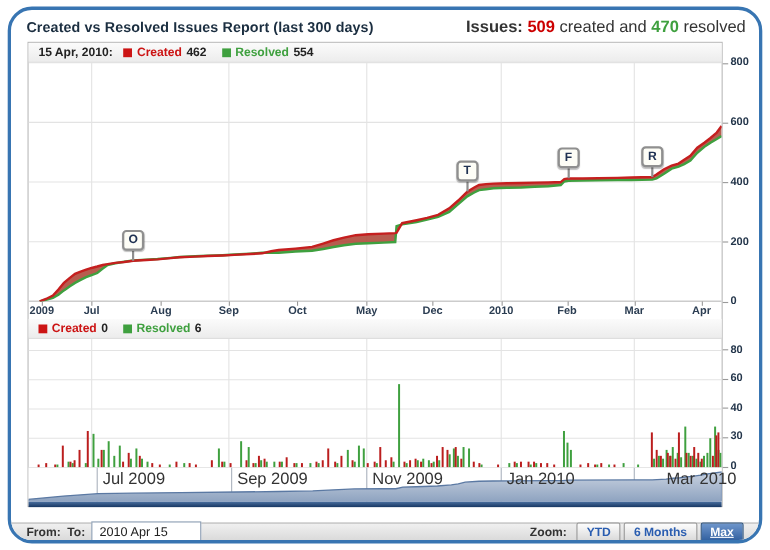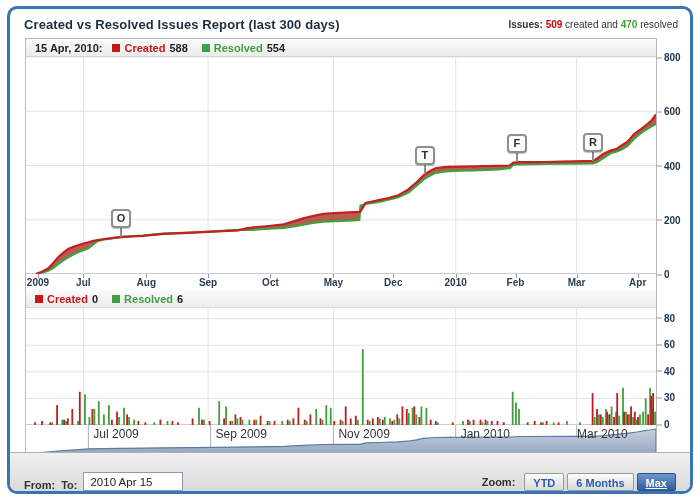--- a/index.html
+++ b/index.html
@@ -1,21 +1,21 @@
 <!DOCTYPE html>
 <html><head>
 <meta charset="utf-8">
 <style>
   html,body{margin:0;padding:0;background:#fff;}
   body{width:700px;height:500px;position:relative;font-family:"Liberation Sans",sans-serif;overflow:hidden;}
   .panel{position:absolute;left:7px;top:6px;width:686px;height:488px;box-sizing:border-box;
-         border:3px solid #3875b2;border-radius:10px;background:#fff;overflow:hidden;}
+         border:3px solid #3875b2;border-radius:22px;background:#fff;overflow:hidden;}
   .hdr{position:absolute;left:14px;right:12px;top:6px;height:18px;display:flex;justify-content:space-between;align-items:center;}
   .title{font-size:13px;font-weight:bold;color:#1b2e40;letter-spacing:.1px;}
-  .summary{font-size:10px;color:#333;}
+  .summary{font-size:15px;color:#333;}
   .summary b{color:#333;}
   .summary .cnum{color:#cc0000;font-weight:bold;}
   .summary .rnum{color:#3fa03f;font-weight:bold;}
   .frame{position:absolute;left:15px;top:29px;width:632px;height:423px;box-sizing:border-box;
          border:1px solid #b9b9b9;background:#fff;}
   .strip{height:18px;box-sizing:border-box;background:linear-gradient(#fbfbfb,#ececec);
          border-bottom:1px solid #d6d6d6;display:flex;align-items:center;padding-left:9px;
          font-size:11px;font-weight:bold;color:#333;}
   .strip .sw{width:8px;height:8px;display:inline-block;margin:0 4px 0 0;}
   .strip .clab{color:#cc1414;margin-right:4px;}
@@ -27,25 +27,25 @@
   .xrow{position:relative;height:16px;}
   .xlab{position:absolute;top:3px;transform:translateX(-50%);font-size:10px;font-weight:bold;color:#2b3d52;white-space:nowrap;}
   .xtick{position:absolute;top:0;width:1px;height:4px;background:#999;}
   .ylab{position:absolute;transform:translateY(-50%);font-size:10px;font-weight:bold;color:#24364b;}
   .ylab::before{content:"";position:absolute;left:-7px;top:50%;width:5px;height:1px;background:#999;}
   .flag{position:absolute;width:16px;height:15px;background:#fdfdf6;border:2px solid #8f8f8f;border-radius:4px;
         text-align:center;line-height:15px;font-size:11px;font-weight:bold;color:#203252;
         box-shadow:0 1px 1px rgba(0,0,0,.25);z-index:5;}
   .flagstem{position:absolute;width:2px;background:#8f8f8f;z-index:4;}
   .nav{position:relative;height:31px;background:#fff;}
-  .navlab{position:absolute;top:2px;font-size:12px;color:#333;white-space:nowrap;}
+  .navlab{position:absolute;top:2px;font-size:15px;color:#333;white-space:nowrap;}
   .scrollbar{height:5px;background:linear-gradient(#4a6f9f,#173763);}
-  .footer{position:absolute;left:0;right:0;bottom:0;height:39px;box-sizing:border-box;
+  .footer{position:absolute;left:0;right:0;bottom:0;height:16px;box-sizing:border-box;
           background:linear-gradient(#f0f0f0,#dadada);border-top:1px solid #b0b0b0;
-          display:flex;align-items:flex-end;padding:0 14px;font-size:11px;color:#222;}
+          display:flex;align-items:center;padding:0 14px;font-size:11px;color:#222;}
   .flabel{font-weight:bold;margin-right:6px;color:#333;}
   input.date{width:100px;height:19px;box-sizing:border-box;border:1px solid #8a9cb2;background:#fff;
              font-family:"Liberation Sans",sans-serif;font-size:11.5px;color:#222;padding:1px 6px;margin-right:12px;}
   .zoomgrp{margin-left:auto;display:flex;align-items:center;}
   .zbtn{height:18px;box-sizing:border-box;padding:1px 8px 0;margin-left:3px;font-family:"Liberation Sans",sans-serif;
         font-size:11px;font-weight:bold;color:#2a5db0;background:linear-gradient(#fdfdfd,#d8d8d8);
         border:1px solid #999;border-radius:2px;cursor:pointer;}
   .zbtn.active{background:linear-gradient(#6e96cc,#2f5e9e);color:#fff;text-decoration:underline;border-color:#2a527f;}
 </style>
 </head>
@@ -63,21 +63,21 @@
       <span>resolved</span>
     </span>
   </div>
 
   <div class="frame">
 
     <div class="strip">
       <span class="date">15 Apr, 2010:</span>
       <span class="sw" style="background:#cc1414"></span>
       <span class="clab">Created</span>
-      <span class="val">588</span>
+      <span class="val">462</span>
       <span class="sw" style="background:#3fa03f"></span>
       <span class="rlab">Resolved</span>
       <span class="val">554</span>
     </div>
 
     <div class="plot" id="main-plot">
       <svg id="main-svg" width="630" height="217">
           <line x1="0" y1="217" x2="630" y2="217" stroke="#999999" stroke-width="1"></line>
           <line x1="0" y1="162.75" x2="630" y2="162.75" stroke="#e3e3e3" stroke-width="1"></line>
           <line x1="0" y1="108.5" x2="630" y2="108.5" stroke="#e3e3e3" stroke-width="1"></line>
@@ -320,21 +320,21 @@
           <line x1="184.58999999999997" y1="0" x2="184.58999999999997" y2="31" stroke="#aab2bd" stroke-width="1"></line>
           <line x1="307.44" y1="0" x2="307.44" y2="31" stroke="#aab2bd" stroke-width="1"></line>
           <line x1="429.66" y1="0" x2="429.66" y2="31" stroke="#aab2bd" stroke-width="1"></line>
           <line x1="550.62" y1="0" x2="550.62" y2="31" stroke="#aab2bd" stroke-width="1"></line>
           <path d="M0,31 L0.0,29.0L31.5,26.0L63.0,23.8L94.5,23.3L138.6,22.8L189.0,22.3L226.8,21.8L258.3,21.3L277.2,20.3L296.1,19.5L321.3,19.3L333.9,19.3L340.2,17.8L352.8,17.5L371.7,16.8L384.3,15.8L390.6,14.8L396.9,13.3L409.5,12.5L422.1,12.3L472.5,12.0L485.1,12.0L491.4,11.5L548.1,11.3L567.0,11.3L579.6,10.5L585.9,9.8L592.2,9.3L598.5,8.5L604.8,7.8L611.1,7.0L617.4,5.8L623.7,5.0L630.0,4.0 L630,31 Z" fill="url(#navg)" stroke="#5b79a3" stroke-width="1.2"></path>
         </svg>
     <div class="navlab" style="left: 67.37px;">Jul 2009</div>
         <div class="navlab" style="left: 189.59px;">Sep 2009</div>
         <div class="navlab" style="left: 312.44px;">Nov 2009</div>
         <div class="navlab" style="left: 434.66px;">Jan 2010</div>
-        <div class="navlab" style="left: 551px;">Mar 2010</div>
+        <div class="navlab" style="left: 580px;">Mar 2010</div>
       </div>
     <div class="scrollbar"></div>
 
   </div>
 
   <div id="yaxis-labels">
       <div class="ylab" style="left: 654px; top: 265px;">0</div>
       <div class="ylab" style="left: 654px; top: 210.75px;">200</div>
       <div class="ylab" style="left: 654px; top: 156.5px;">400</div>
       <div class="ylab" style="left: 654px; top: 102.25px;">600</div>

